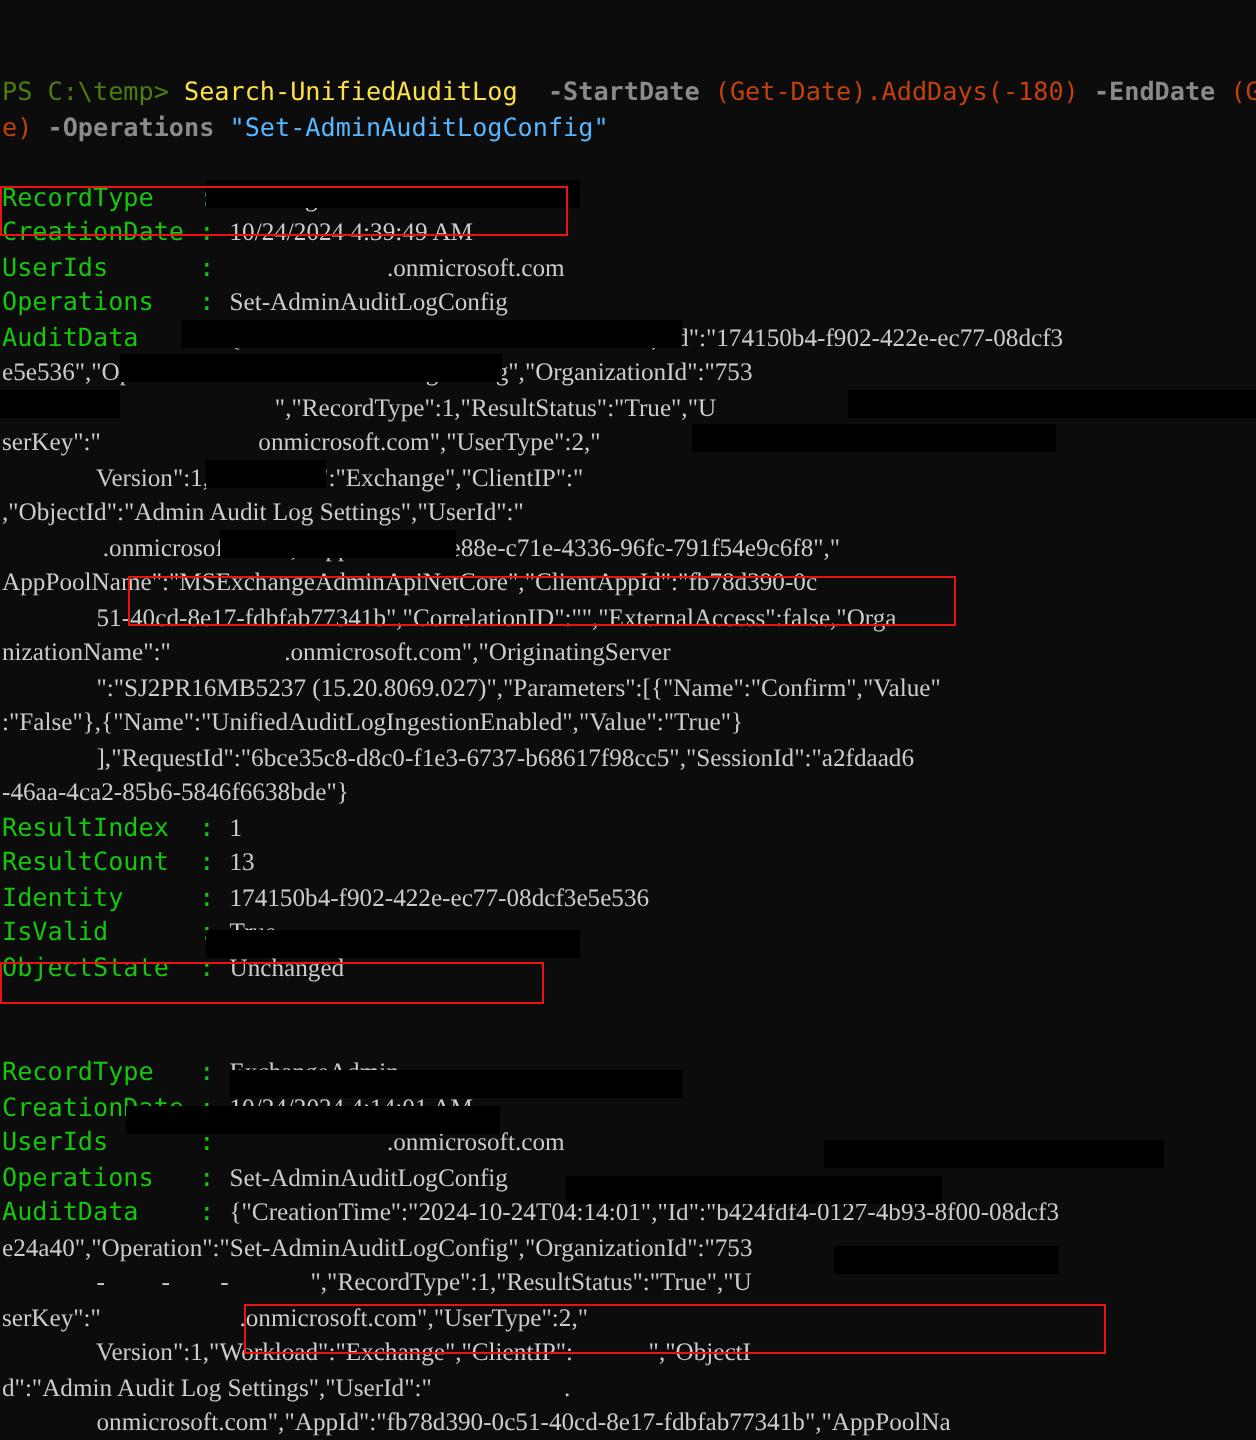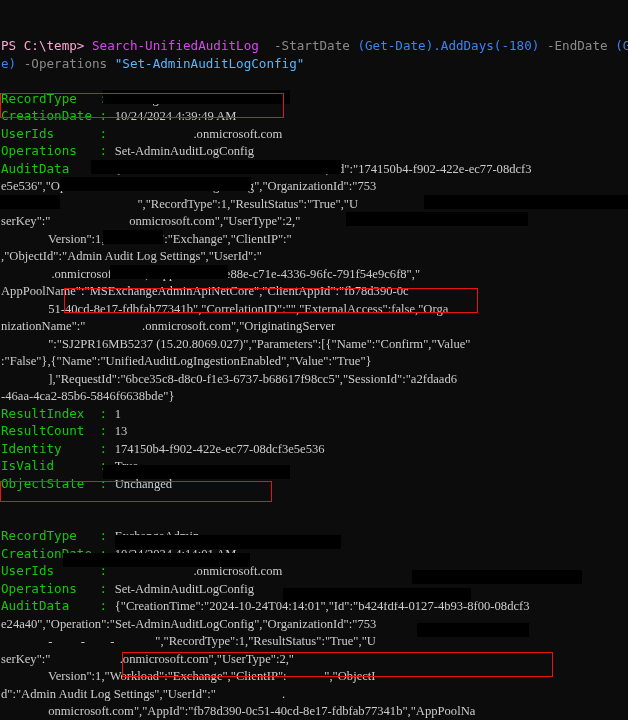--- a/index.html
+++ b/index.html
@@ -25,24 +25,24 @@
     padding: 2px 0 0 1px;
     box-sizing: border-box;
     white-space: pre;
     color: #cccccc;
   }
   .line {
     height: 17.5px;
     white-space: pre;
     display: block;
   }
-  .c-default { color: #3b82f6; }
-  .c-prompt  { color: #f9a8d4; }
-  .c-cmd     { color: #d946ef; }
-  .c-param   { color: #8a8a8a; }
+  .c-default { color: #c2410c; }
+  .c-prompt  { color: #4d7c0f; }
+  .c-cmd     { color: #fde047; }
+  .c-param   { color: #8a8a8a; font-weight: bold; }
   .c-string  { color: #56b6ff; }
   .c-prop    { color: #16c60c; }
   .c-value   { color: #cccccc; font-family: Liberation Serif, serif; }
 
   
   .redact {
     position: absolute;
     background: #000000;
     z-index: 5;
   }

